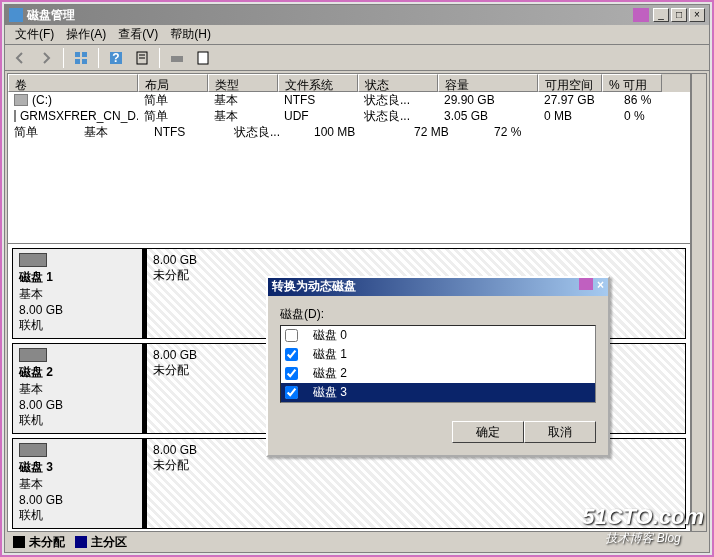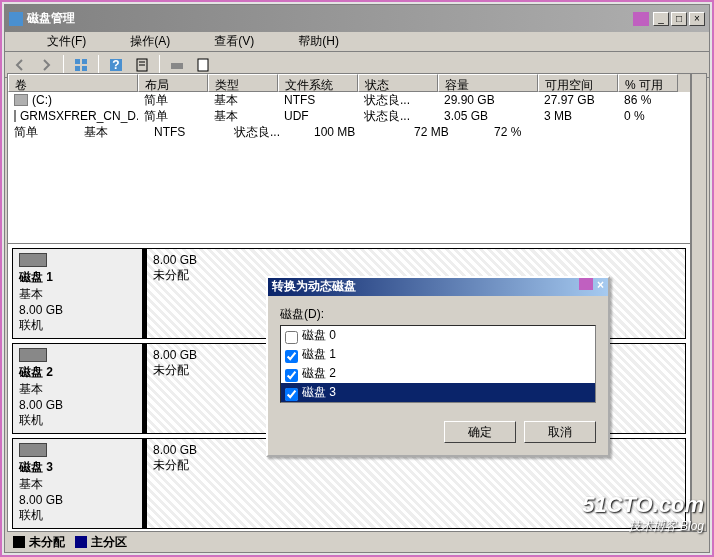--- a/index.html
+++ b/index.html
@@ -1,27 +1,27 @@
 <!DOCTYPE html>
 <html><head>
 <meta charset="utf-8">
 <style>
 * { box-sizing: border-box; margin: 0; padding: 0; font-family: "SimSun", "宋体", sans-serif; font-size: 12px; }
 body { background: #e4e4e4; width: 714px; height: 557px; position: relative; overflow: hidden; border: 2px solid #d070c0; }
 
 .window { background: #d4d0c8; border: 1px solid #808080; position: absolute; inset: 2px; }
-.titlebar { background: linear-gradient(to right, #808080, #b0b0b0); color: #fff; height: 27px; display: flex; align-items: center; padding: 0 4px; }
+.titlebar { background: linear-gradient(to right, #808080, #b0b0b0); color: #fff; height: 20px; display: flex; align-items: center; padding: 0 4px; }
 .titlebar .icon { width: 14px; height: 14px; background: #4a90d0; margin-right: 4px; }
 .titlebar .title { flex: 1; font-weight: bold; }
 .titlebar .overlap-icon { width: 16px; height: 14px; background: #c060c0; margin-right: 4px; }
 .titlebar .winbtns { display: flex; gap: 2px; }
 .titlebar .winbtn { width: 16px; height: 14px; background: #d4d0c8; border: 1px solid #fff; border-right-color: #404040; border-bottom-color: #404040; text-align: center; line-height: 12px; color: #000; font-family: Arial; font-size: 10px; cursor: pointer; }
 
 .menubar { background: #d4d0c8; height: 20px; display: flex; align-items: center; padding: 0 4px; border-bottom: 1px solid #808080; }
-.menubar .menu-item { padding: 2px 6px; cursor: pointer; margin-left: 32px; }
+.menubar .menu-item { padding: 2px 6px; cursor: pointer; }
 
 .toolbar { background: #d4d0c8; height: 26px; display: flex; align-items: center; padding: 2px 4px; gap: 4px; border-bottom: 1px solid #808080; }
 .toolbtn { width: 22px; height: 22px; border: 1px solid #d4d0c8; display: flex; align-items: center; justify-content: center; cursor: pointer; }
 .toolbtn svg { width: 16px; height: 16px; }
 .tsep { width: 1px; height: 20px; background: #808080; border-right: 1px solid #fff; margin: 0 2px; }
 
 .content { position: absolute; top: 68px; left: 2px; right: 18px; bottom: 20px; background: #fff; border: 1px solid #808080; display: flex; flex-direction: column; }
 
 .listview { height: 170px; border-bottom: 1px solid #808080; overflow: hidden; }
 .listhead { display: flex; background: #d4d0c8; height: 18px; }
@@ -46,27 +46,27 @@
 
 
 .dialog { position: absolute; left: 264px; top: 274px; width: 344px; background: #d4d0c8; border: 2px outset #fff; box-shadow: 2px 2px 2px rgba(0,0,0,0.3); }
 .dialog .dtitle { background: linear-gradient(to right, #0a246a, #a6caf0); color: #fff; height: 18px; display: flex; align-items: flex-start; padding: 0 4px; font-weight: bold; }
 .dialog .dtitle .spacer { flex: 1; }
 .dialog .dtitle .overlap-icon { width: 14px; height: 12px; background: #c060c0; margin-right: 4px; }
 .dbody { padding: 10px 12px; }
 .dbody .instr { margin-bottom: 8px; }
 .dbody .lbl { margin-bottom: 2px; }
 .listbox { border: 1px inset #808080; background: #fff; height: 78px; }
-.listbox .opt { display: flex; align-items: flex-end; padding: 1px 4px; gap: 4px; }
+.listbox .opt { display: flex; align-items: center; padding: 1px 4px; gap: 15px; }
 .listbox .opt.sel { background: #0a246a; color: #fff; }
 .listbox input[type=checkbox] { width: 13px; height: 13px; }
-.dbtns { display: flex; justify-content: flex-end; gap: 8px; padding: 8px 12px 12px; }
+.dbtns { display: flex; justify-content: flex-end; padding: 8px 12px 12px; }
 .dbtns button { width: 72px; height: 22px; background: #d4d0c8; border: 1px solid #fff; border-right-color: #404040; border-bottom-color: #404040; cursor: pointer; }
 
-.watermark { position: absolute; right: 8px; bottom: 20px; color: #fff; font-family: Georgia, serif; text-align: right; font-style: italic; text-shadow: 1px 1px 2px #000; pointer-events: none; }
+.watermark { position: absolute; right: 8px; bottom: 8px; color: #fff; font-family: Georgia, serif; text-align: center; font-style: italic; text-shadow: 1px 1px 2px #000; pointer-events: none; }
 .watermark .big { font-size: 22px; font-weight: bold; }
 .watermark .small { font-size: 12px; }
 </style>
 </head>
 <body>
 
 <div class="window">
 
   <div class="titlebar">
     <div class="icon"></div>
@@ -135,42 +135,42 @@
 
   <div class="content">
     <div class="listview">
       <div class="listhead">
         <div class="col" style="width:130px">卷</div>
         <div class="col" style="width:70px">布局</div>
         <div class="col" style="width:70px">类型</div>
         <div class="col" style="width:80px">文件系统</div>
         <div class="col" style="width:80px">状态</div>
         <div class="col" style="width:100px">容量</div>
-        <div class="col" style="width:80px">可用空间</div>
+        <div class="col" style="width:64px">可用空间</div>
         <div class="col" style="width:60px">% 可用</div>
       </div>
       <div class="listbody" id="volume-rows">
           <div class="row">
             <div class="cell" style="width:130px"><span class="vol-icon"></span>(C:)</div>
             <div class="cell" style="width:70px">简单</div>
             <div class="cell" style="width:70px">基本</div>
             <div class="cell" style="width:80px">NTFS</div>
             <div class="cell" style="width:80px">状态良...</div>
             <div class="cell" style="width:100px">29.90 GB</div>
             <div class="cell" style="width:80px">27.97 GB</div>
             <div class="cell" style="width:60px">86 %</div>
           </div>
           <div class="row">
             <div class="cell" style="width:130px"><span class="vol-icon"></span>GRMSXFRER_CN_D...</div>
             <div class="cell" style="width:70px">简单</div>
             <div class="cell" style="width:70px">基本</div>
             <div class="cell" style="width:80px">UDF</div>
             <div class="cell" style="width:80px">状态良...</div>
             <div class="cell" style="width:100px">3.05 GB</div>
-            <div class="cell" style="width:80px">3 MB</div>
+            <div class="cell" style="width:80px">0 MB</div>
             <div class="cell" style="width:60px">0 %</div>
           </div>
           <div class="row">
             <div class="cell" style="width:70px">简单</div>
             <div class="cell" style="width:70px">基本</div>
             <div class="cell" style="width:80px">NTFS</div>
             <div class="cell" style="width:80px">状态良...</div>
             <div class="cell" style="width:100px">100 MB</div>
             <div class="cell" style="width:80px">72 MB</div>
             <div class="cell" style="width:60px">72 %</div>

